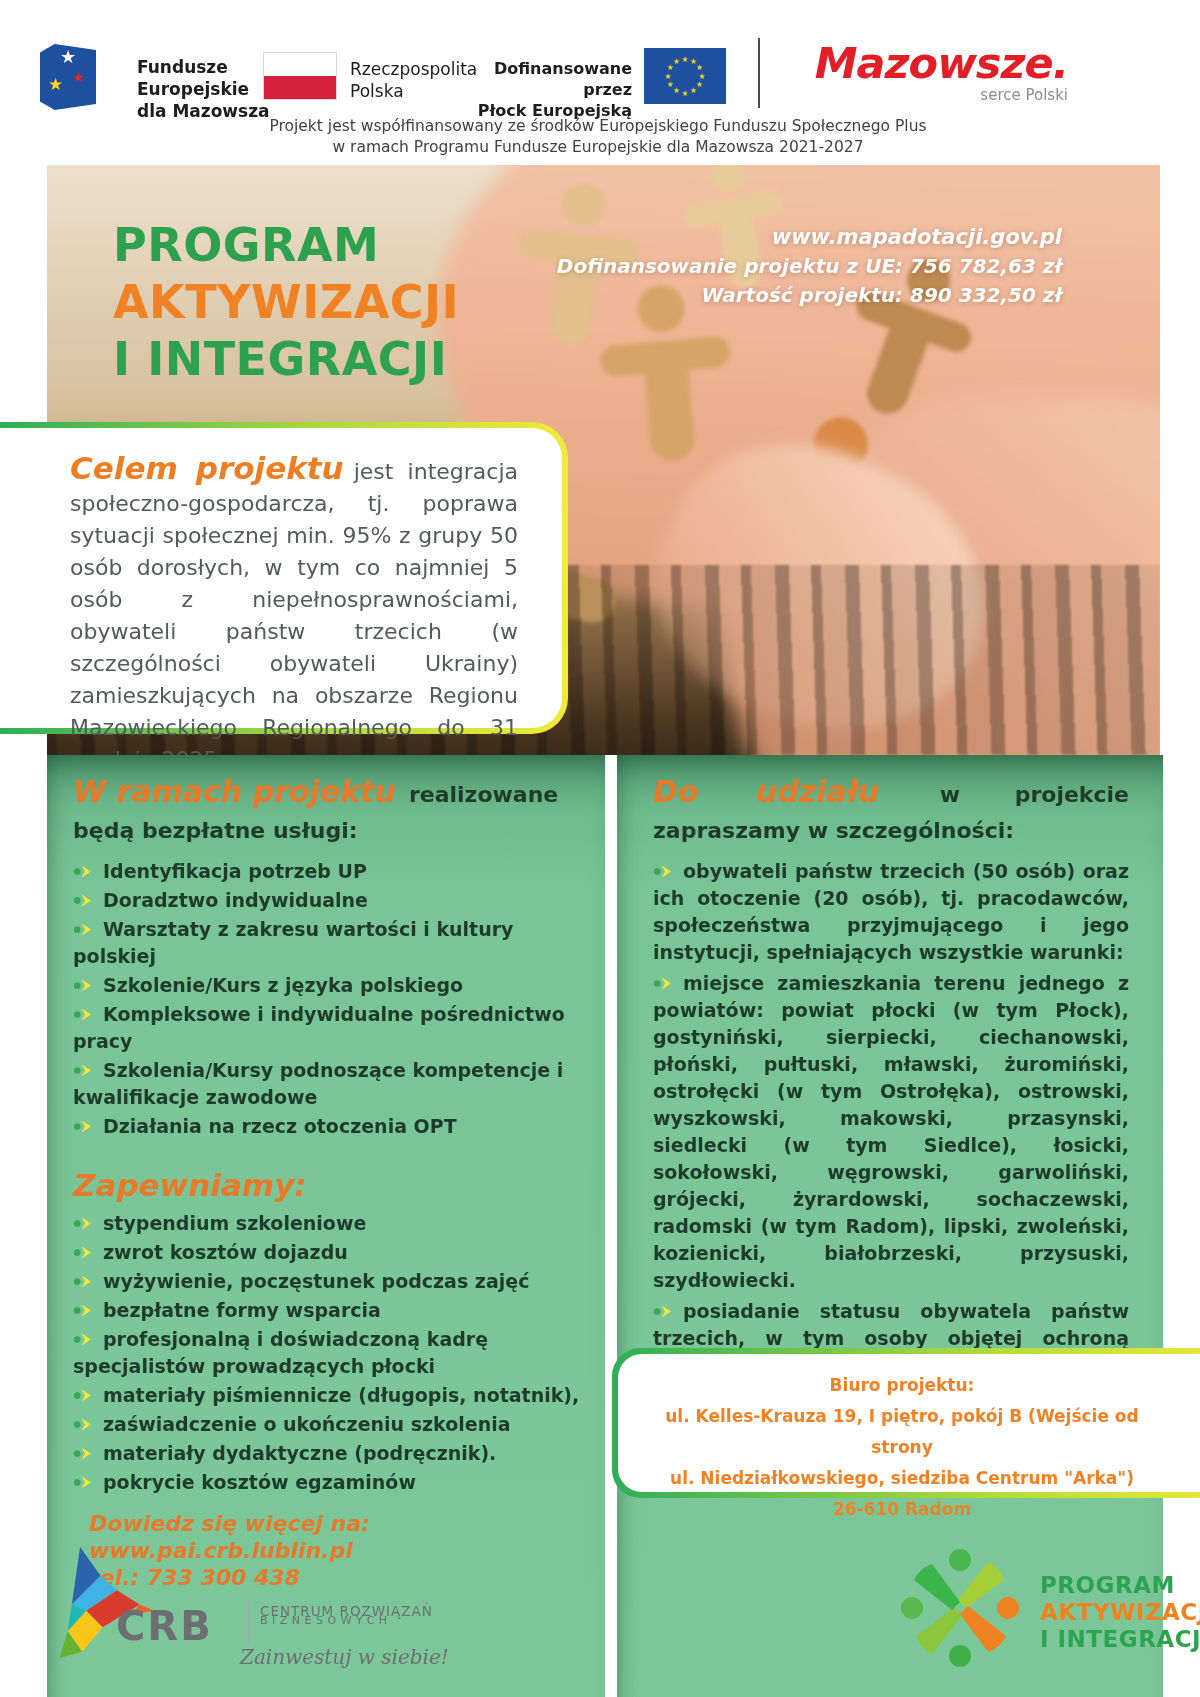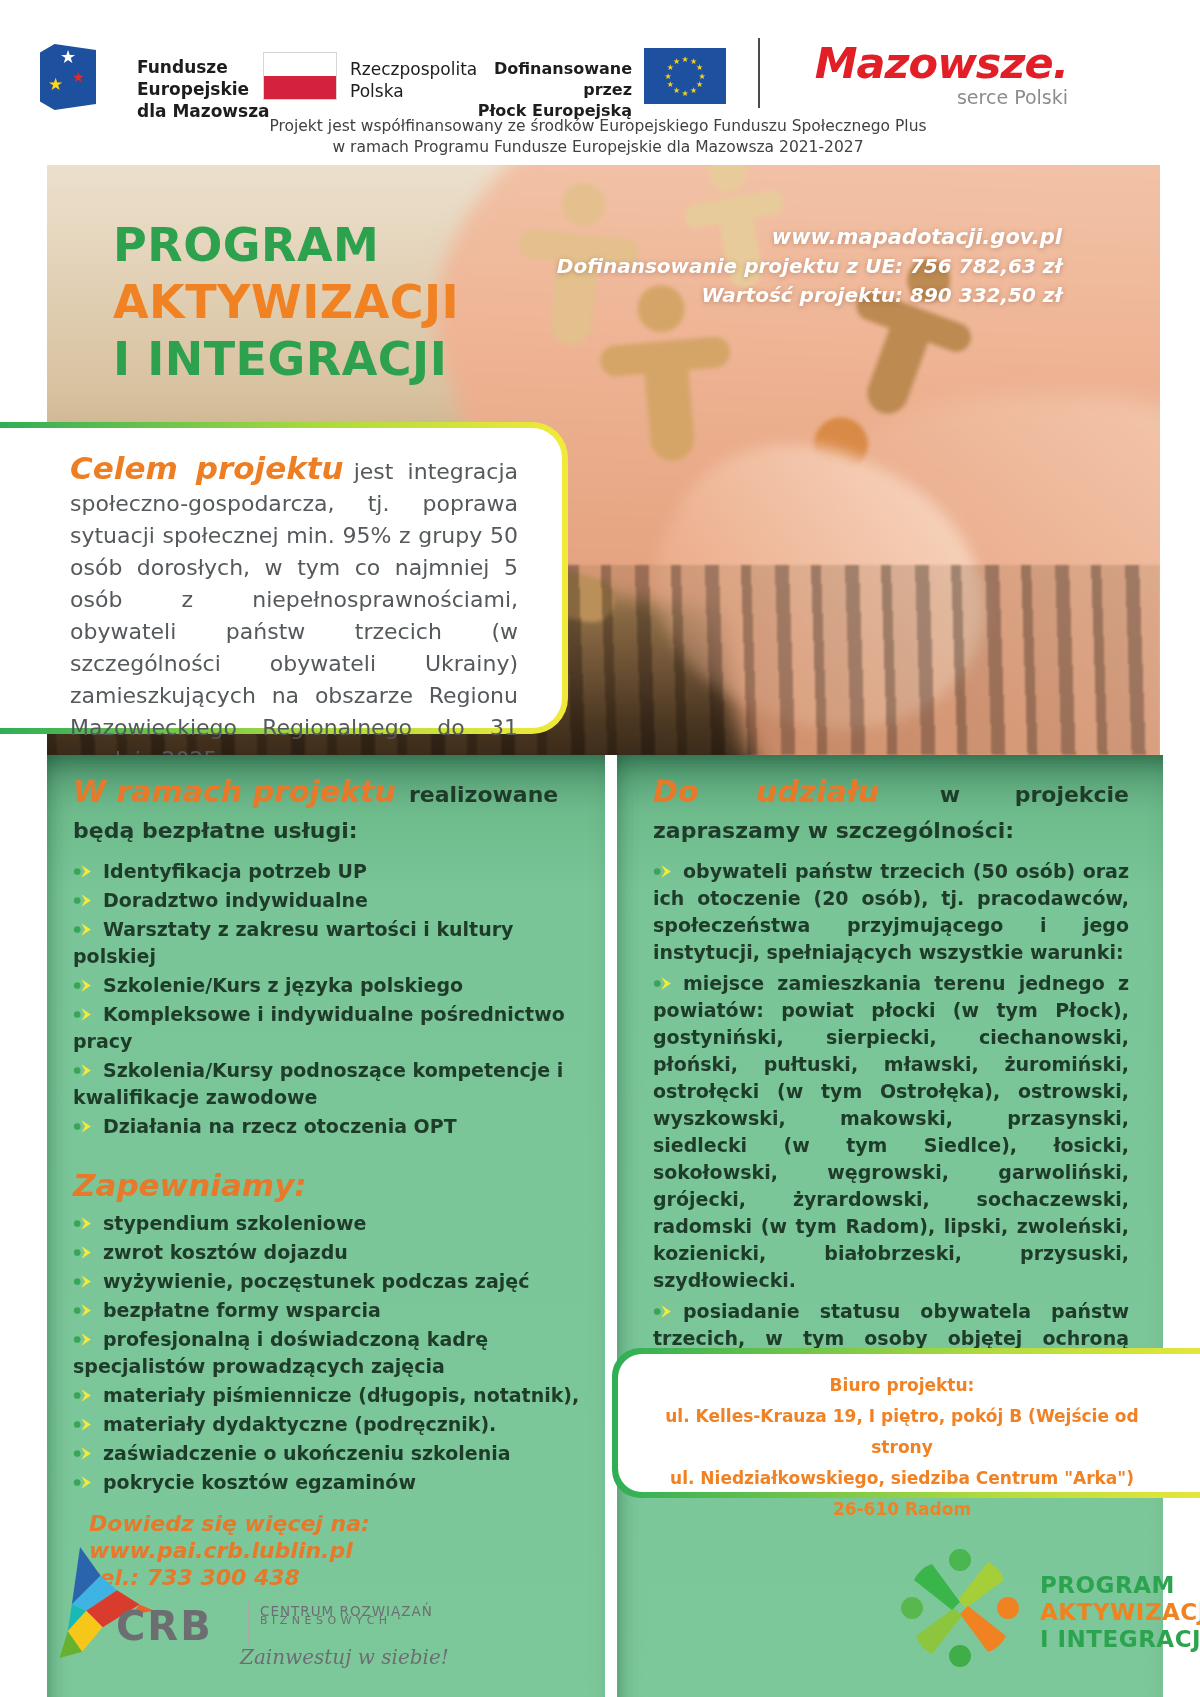--- a/index.html
+++ b/index.html
@@ -15,21 +15,21 @@
   .pl-flag{position:absolute;left:263px;top:52px;width:74px;height:48px;border:1px solid #d6d6d6;box-sizing:border-box;}
   .pl-flag .half{height:50%;}
   .pl-top{background:#fff;}
   .pl-bot{background:#d4213d;}
   .rp-txt{position:absolute;left:350px;top:58px;font-weight:normal;font-size:17px;line-height:22px;color:#1d1d1b;}
   .eu-txt{position:absolute;left:462px;top:58px;width:170px;text-align:right;font-weight:bold;font-size:16px;line-height:21px;color:#1d1d1b;}
   .eu-flag{position:absolute;left:644px;top:48px;}
   .hdr-div{position:absolute;left:758px;top:38px;width:2px;height:70px;background:#4b4b4d;}
   .mz{position:absolute;left:806px;top:40px;width:262px;text-align:right;}
   .mz-name{font-weight:bold;font-style:italic;font-size:43px;line-height:46px;color:#e21e26;letter-spacing:-1px;}
-  .mz-tag{font-size:19px;color:#8a8d8f;margin-top:0;}
+  .mz-tag{font-size:15px;color:#8a8d8f;margin-top:0;}
   .cofinance{position:absolute;left:0;top:116px;width:1110px;text-align:center;
              font-size:15.5px;line-height:21px;color:#414042;padding-left:43px;}
 
   
   .photo{position:absolute;left:47px;top:165px;width:1113px;height:590px;overflow:hidden;
     background:linear-gradient(180deg,#ece0cd 0%,#e3d2b8 18%,#d8c2a0 38%,#c3a277 58%,#9b7a50 74%,#6b5136 86%,#473521 94%,#332718 100%);}
   .planks{position:absolute;left:0;right:0;bottom:0;height:190px;opacity:.75;filter:blur(1px);
     background:repeating-linear-gradient(88deg,rgba(43,28,15,.55) 0 10px,rgba(96,66,38,.25) 10px 34px,rgba(30,19,10,.5) 34px 48px,rgba(120,85,50,.2) 48px 70px);}
   .hand-top{position:absolute;right:-120px;top:-150px;width:840px;height:540px;border-radius:45% 55% 60% 40%;
     background:linear-gradient(200deg,#f7d6c0,#eeb393 60%,#e09c78);filter:blur(9px);transform:rotate(-18deg);}
@@ -271,36 +271,36 @@
           </svg><span>wyżywienie, poczęstunek podczas zajęć</span></li>
 
         <li><svg class="bl" viewBox="0 0 20 14">
             <circle cx="4" cy="7" r="3.2" fill="#3aa557"></circle>
             <path d="M8 1 L17 7 L8 13 L11.5 7 Z" fill="#f5ea3b"></path>
           </svg><span>bezpłatne formy wsparcia</span></li>
 
         <li><svg class="bl" viewBox="0 0 20 14">
             <circle cx="4" cy="7" r="3.2" fill="#3aa557"></circle>
             <path d="M8 1 L17 7 L8 13 L11.5 7 Z" fill="#f5ea3b"></path>
-          </svg><span>profesjonalną i doświadczoną kadrę specjalistów prowadzących zajęcia</span></li>
+          </svg><span>profesjonalną i doświadczoną kadrę specjalistów prowadzących płocki</span></li>
 
         <li><svg class="bl" viewBox="0 0 20 14">
             <circle cx="4" cy="7" r="3.2" fill="#3aa557"></circle>
             <path d="M8 1 L17 7 L8 13 L11.5 7 Z" fill="#f5ea3b"></path>
           </svg><span>materiały piśmiennicze (długopis, notatnik),</span></li>
 
         <li><svg class="bl" viewBox="0 0 20 14">
             <circle cx="4" cy="7" r="3.2" fill="#3aa557"></circle>
             <path d="M8 1 L17 7 L8 13 L11.5 7 Z" fill="#f5ea3b"></path>
+          </svg><span>zaświadczenie o ukończeniu szkolenia</span></li>
+
+        <li><svg class="bl" viewBox="0 0 20 14">
+            <circle cx="4" cy="7" r="3.2" fill="#3aa557"></circle>
+            <path d="M8 1 L17 7 L8 13 L11.5 7 Z" fill="#f5ea3b"></path>
           </svg><span>materiały dydaktyczne (podręcznik).</span></li>
-
-        <li><svg class="bl" viewBox="0 0 20 14">
-            <circle cx="4" cy="7" r="3.2" fill="#3aa557"></circle>
-            <path d="M8 1 L17 7 L8 13 L11.5 7 Z" fill="#f5ea3b"></path>
-          </svg><span>zaświadczenie o ukończeniu szkolenia</span></li>
 
         <li><svg class="bl" viewBox="0 0 20 14">
             <circle cx="4" cy="7" r="3.2" fill="#3aa557"></circle>
             <path d="M8 1 L17 7 L8 13 L11.5 7 Z" fill="#f5ea3b"></path>
           </svg><span>pokrycie kosztów egzaminów</span></li>
       </ul>
 
     <div class="more-info">
       <div>Dowiedz się więcej na: www.pai.crb.lublin.pl</div>
       <div>tel.: 733 300 438</div>

